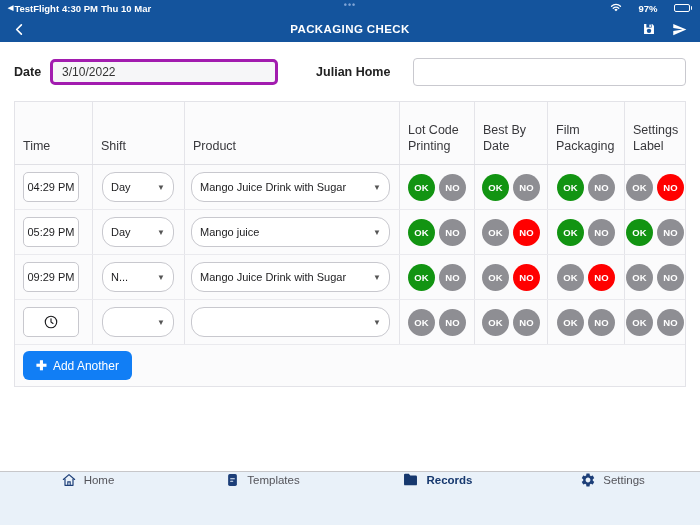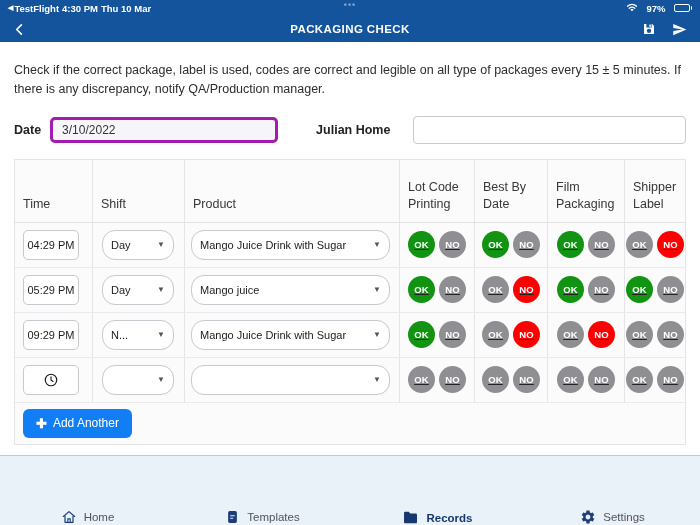--- a/index.html
+++ b/index.html
@@ -13,21 +13,21 @@
   .statusbar {
     height:16px; display:flex; align-items:center; padding:0 8px;
     font-size:9.5px; font-weight:bold; position:relative;
   }
   .statusbar .left { display:flex; align-items:center; gap:3px; }
   .statusbar .back-tri { font-size:7px; margin-right:-2px; }
   .statusbar .dots {
     position:absolute; left:50%; transform:translateX(-50%);
     color:#7FA4D6; font-size:9px; letter-spacing:1px; top:0;
   }
-  .statusbar .right { margin-left:auto; display:flex; align-items:center; gap:8px; }
+  .statusbar .right { margin-left:auto; display:flex; align-items:center; gap:16px; }
   .battery { display:flex; align-items:center; }
   .battery .shell { width:16px; height:8px; border:1px solid #fff; border-radius:2px; padding:1px; }
   .battery .fill { width:100%; height:100%; background:#fff; border-radius:1px; }
   .battery .tip { width:1.5px; height:4px; background:#fff; border-radius:0 1px 1px 0; margin-left:1px; }
   .navbar { height:26px; display:flex; align-items:center; padding:0 12px; position:relative; }
   .nav-title {
     position:absolute; left:0; right:0; text-align:center;
     font-size:11.5px; font-weight:bold; letter-spacing:.4px; pointer-events:none;
   }
   .nav-right { margin-left:auto; display:flex; align-items:center; gap:15px; }
@@ -67,40 +67,40 @@
     font-size:11px; color:#1c1c1e; cursor:pointer;
   }
   .selbox {
     height:30px; background:#fff; border:1px solid #C8C8CE; border-radius:13px;
     display:flex; align-items:center; justify-content:space-between;
     padding:0 8px; font-size:11px; color:#1c1c1e; cursor:pointer;
   }
   .c-shift .selbox { margin-left:9px; width:72px; }
   .c-prod  .selbox { margin-left:6px; flex:1; margin-right:9px; }
   .caret { font-size:8px; color:#555; margin-left:4px; }
-  .toggle { display:flex; gap:4px; margin:0 auto;text-decoration:underline; }
+  .toggle { display:flex; gap:4px; margin:0 auto; }
   .circ {
     width:27px; height:27px; border-radius:50%; background:var(--inactive_gray,#8E8E93);
     color:#fff; font-size:9.5px; font-weight:bold; letter-spacing:.2px;
     display:flex; align-items:center; justify-content:center; cursor:pointer;
   }
   .circ.sel-ok { background:var(--ok_green,#129412); }
   .circ.sel-no { background:var(--no_red,#FF0000); }
   .tfoot { height:41px; display:flex; align-items:center; }
   .add-btn {
     margin-left:8px; background:var(--add_blue,#117EF5); color:#fff; border:none;
     border-radius:6px; font-family:inherit; font-size:12px; padding:7px 13px;
     display:flex; align-items:center; gap:6px; cursor:pointer;
   }
   .add-btn .plus { font-weight:bold; font-size:13px; }
   
   .tabbar {
-    position:absolute; left:0; right:0; bottom:0; height:70px;
+    position:absolute; left:0; right:0; bottom:0; height:54px;
     background:var(--tab_bg,#E9F1F9); border-top:1px solid #C7C7CA;
-    display:flex; align-items:flex-end;
+    display:flex; align-items:flex-start;
   }
   .tab-item {
     flex:1; display:flex; align-items:center; justify-content:center; gap:7px;
     cursor:pointer; font-size:11.5px; color:#54545A;
   }
   .tab-item.active { color:var(--tab_active_text,#16386E); font-weight:bold; }
   .tab-item svg { display:block; }
 </style>
 </head>
 <body>
@@ -150,41 +150,40 @@
       <span class="icon-btn">
         <svg width="17" height="15" viewBox="0 0 24 24">
             <path d="M2 21 L23 12 L2 3 L2 9.5 L17 12 L2 14.5 Z" fill="#fff"></path>
           </svg>
       </span>
     </span>
   </div>
 </div>
 
 <div class="content">
-  <p class="instructions">Check if the correct package, label is used, codes are correct and legible on all type of packages every 15 ± 5 minutes. If there is any discrepancy, notify QA/Production manager.</p>
 
   <div class="form-row">
     <span class="field-label">Date</span>
     <div class="date-input">
       <span>3/10/2022</span>
     </div>
     <span class="field-label julian-label">Julian Home</span>
     <input class="julian-input" type="text" value="" style="">
   </div>
 
   <div class="pc-table">
 
     <div class="trow thead">
       <div class="cell">Time</div>
       <div class="cell">Shift</div>
       <div class="cell">Product</div>
       <div class="cell">Lot Code Printing</div>
       <div class="cell">Best By Date</div>
       <div class="cell">Film Packaging</div>
-      <div class="cell">Shipper Label</div>
+      <div class="cell">Settings Label</div>
     </div>
 
     <div class="trow tbody-row">
       <div class="cell c-time">
           <div class="timebox">
             <span>04:29 PM</span>
           </div>
         </div>
       <div class="cell c-shift">
           <div class="selbox">

